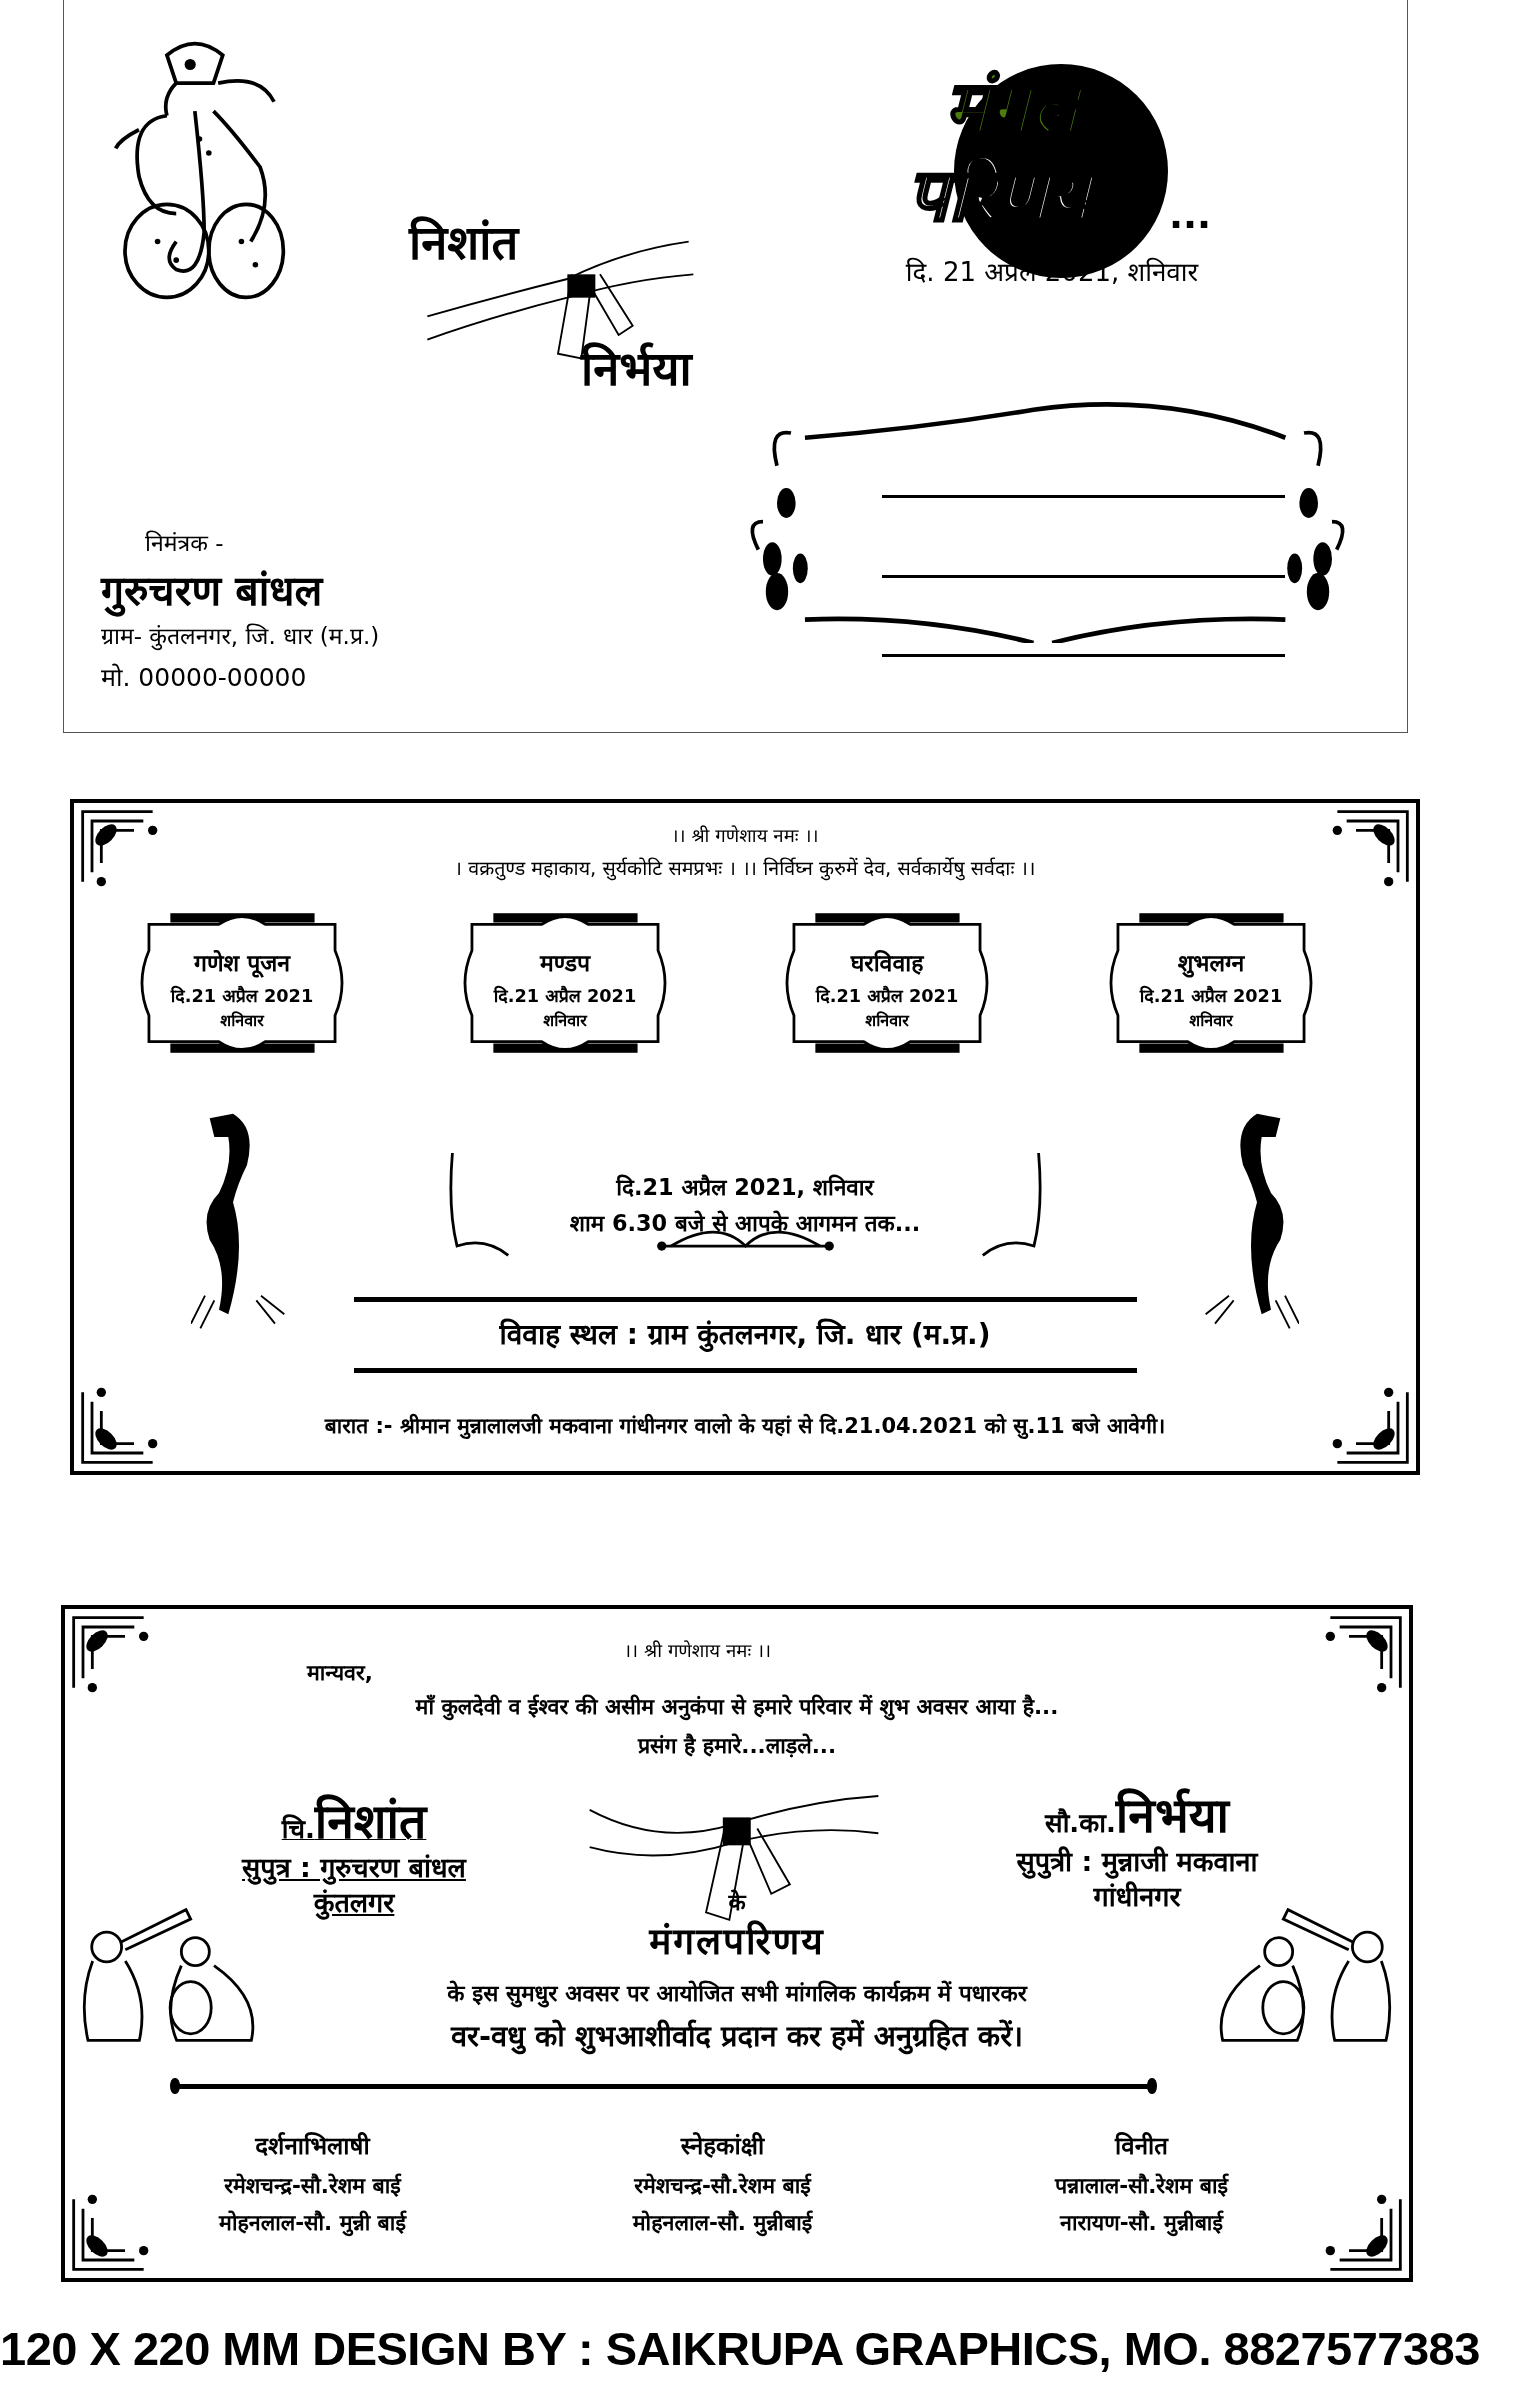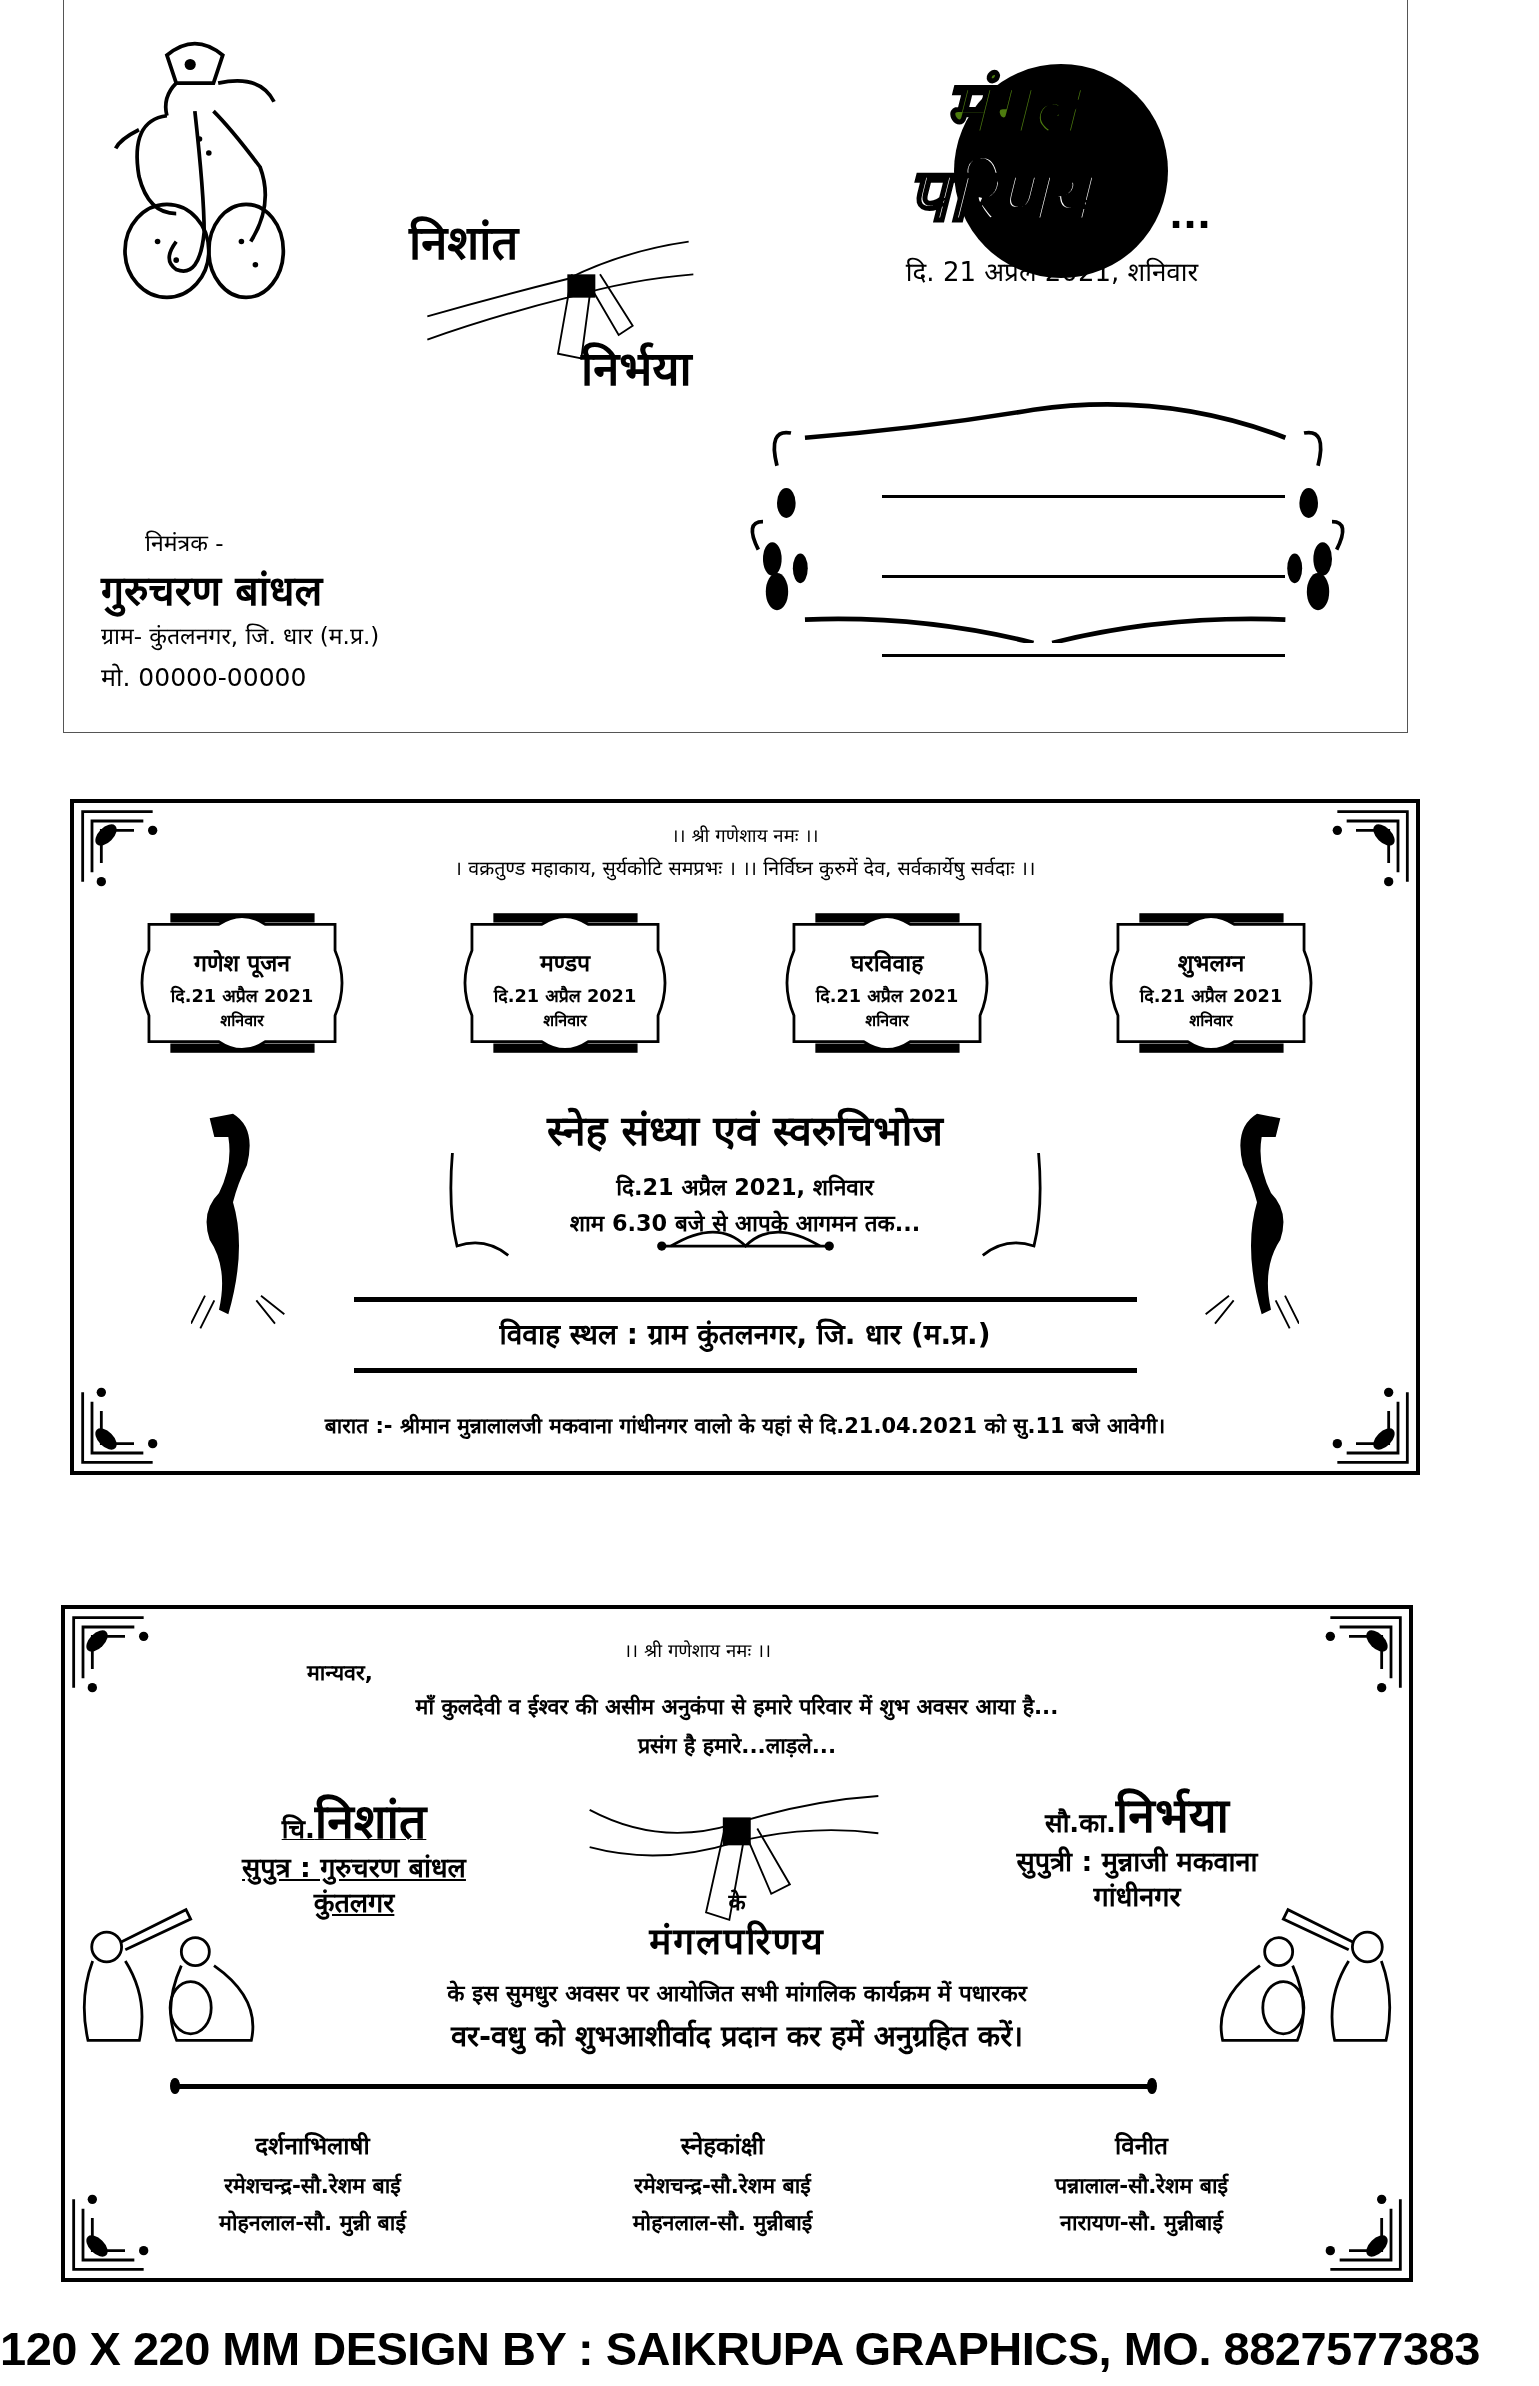--- a/index.html
+++ b/index.html
@@ -259,21 +259,20 @@
     <g fill="none" stroke="#000" stroke-width="3">
       <path d="M5 0 Q0 60 10 100 Q40 90 65 110"></path>
       <path d="M635 0 Q640 60 630 100 Q600 90 575 110"></path>
       <path d="M240 100 Q290 70 320 100 Q350 70 400 100"></path>
     </g>
     <line x1="230" y1="100" x2="410" y2="100" stroke="#000" stroke-width="3"></line>
     <circle cx="230" cy="100" r="5"></circle>
       <circle cx="410" cy="100" r="5"></circle>
   </svg>
 
-  <div class="abs reception-title center">स्नेह संध्या एवं स्वरुचिभोज</div>
   <div class="abs reception-date center">दि.21 अप्रैल 2021, शनिवार</div>
   <div class="abs reception-time center">शाम 6.30 बजे से आपके आगमन तक...</div>
 
   <div class="rule" style="left:280px;top:494px;width:783px"></div>
   <div class="abs venue center">विवाह स्थल : ग्राम कुंतलनगर, जि. धार (म.प्र.)</div>
   <div class="rule" style="left:280px;top:565px;width:783px"></div>
 
   <div class="abs barat center">बारात :- श्रीमान मुन्नालालजी मकवाना गांधीनगर वालो के यहां से दि.21.04.2021 को सु.11 बजे आवेगी।</div>
 </div>
 

